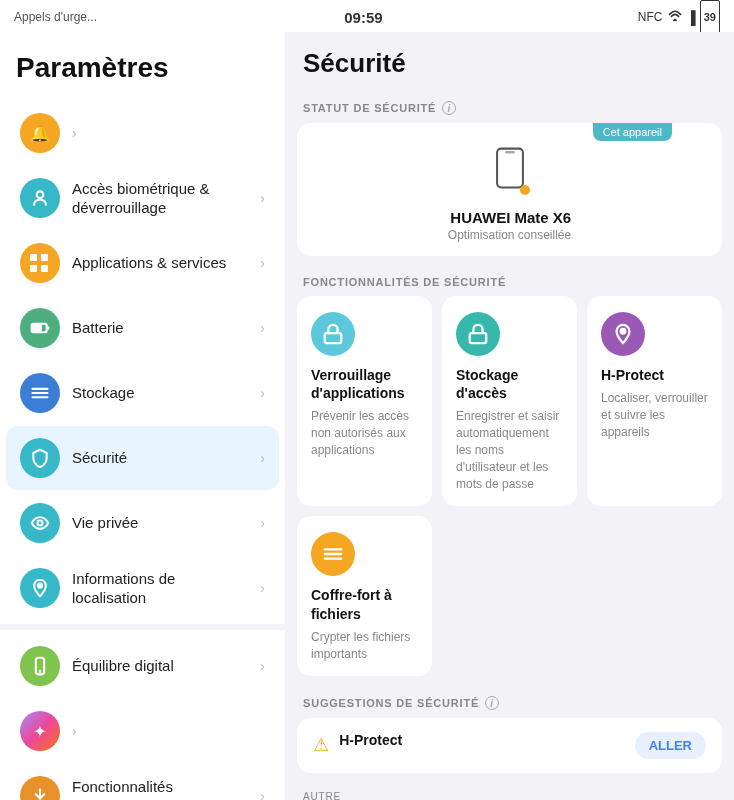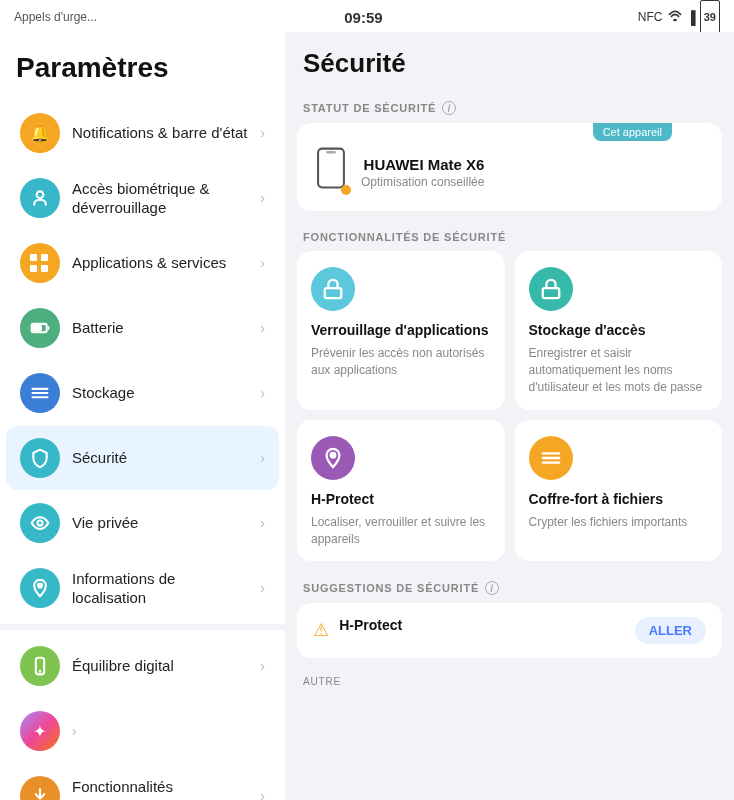--- a/index.html
+++ b/index.html
@@ -146,20 +146,21 @@
       color: #fff;
       font-size: 11px;
       border-radius: 0 0 8px 8px;
       padding: 3px 10px;
     }
     .device-icon-wrap {
       display: flex;
       align-items: center;
       gap: 12px;
       margin-top: 10px;
+      flex-direction: column;
     }
     .device-icon {
       position: relative;
       font-size: 32px;
       color: #555;
     }
     .device-dot {
       position: absolute;
       bottom: 2px;
       right: -2px;
@@ -175,21 +176,21 @@
     }
     .device-info-sub {
       font-size: 12px;
       color: #888;
       margin-top: 2px;
     }
 
     
     .feature-grid {
       display: grid;
-      grid-template-columns: 1fr 1fr;
+      grid-template-columns: 1fr 1fr 1fr;
       gap: 10px;
       margin: 0 12px 10px 12px;
     }
     .feature-card {
       background: #fff;
       border-radius: 14px;
       padding: 16px 14px 14px 14px;
       cursor: pointer;
     }
     .feature-icon {
@@ -303,21 +304,20 @@
   </div>
 </div>
 
 <div class="main-layout">
 
   <div class="sidebar">
     <div class="sidebar-title">Paramètres</div>
 
     <div class="sidebar-item">
       <div class="sidebar-icon icon-orange" style="color:#fff; font-size:16px;">🔔</div>
-      <span class="sidebar-label">Notifications &amp; barre d'état</span>
       <span class="sidebar-chevron">›</span>
     </div>
 
     <div class="sidebar-item">
       <div class="sidebar-icon icon-teal" style="color:#fff;">
         <svg width="20" height="20" viewBox="0 0 24 24" fill="none" stroke="white" stroke-width="2.5" stroke-linecap="round">
             <circle cx="12" cy="8" r="4"></circle>
             <path d="M5 20c0-4 3-6 7-6s7 2 7 6"></path>
           </svg>
       </div>

